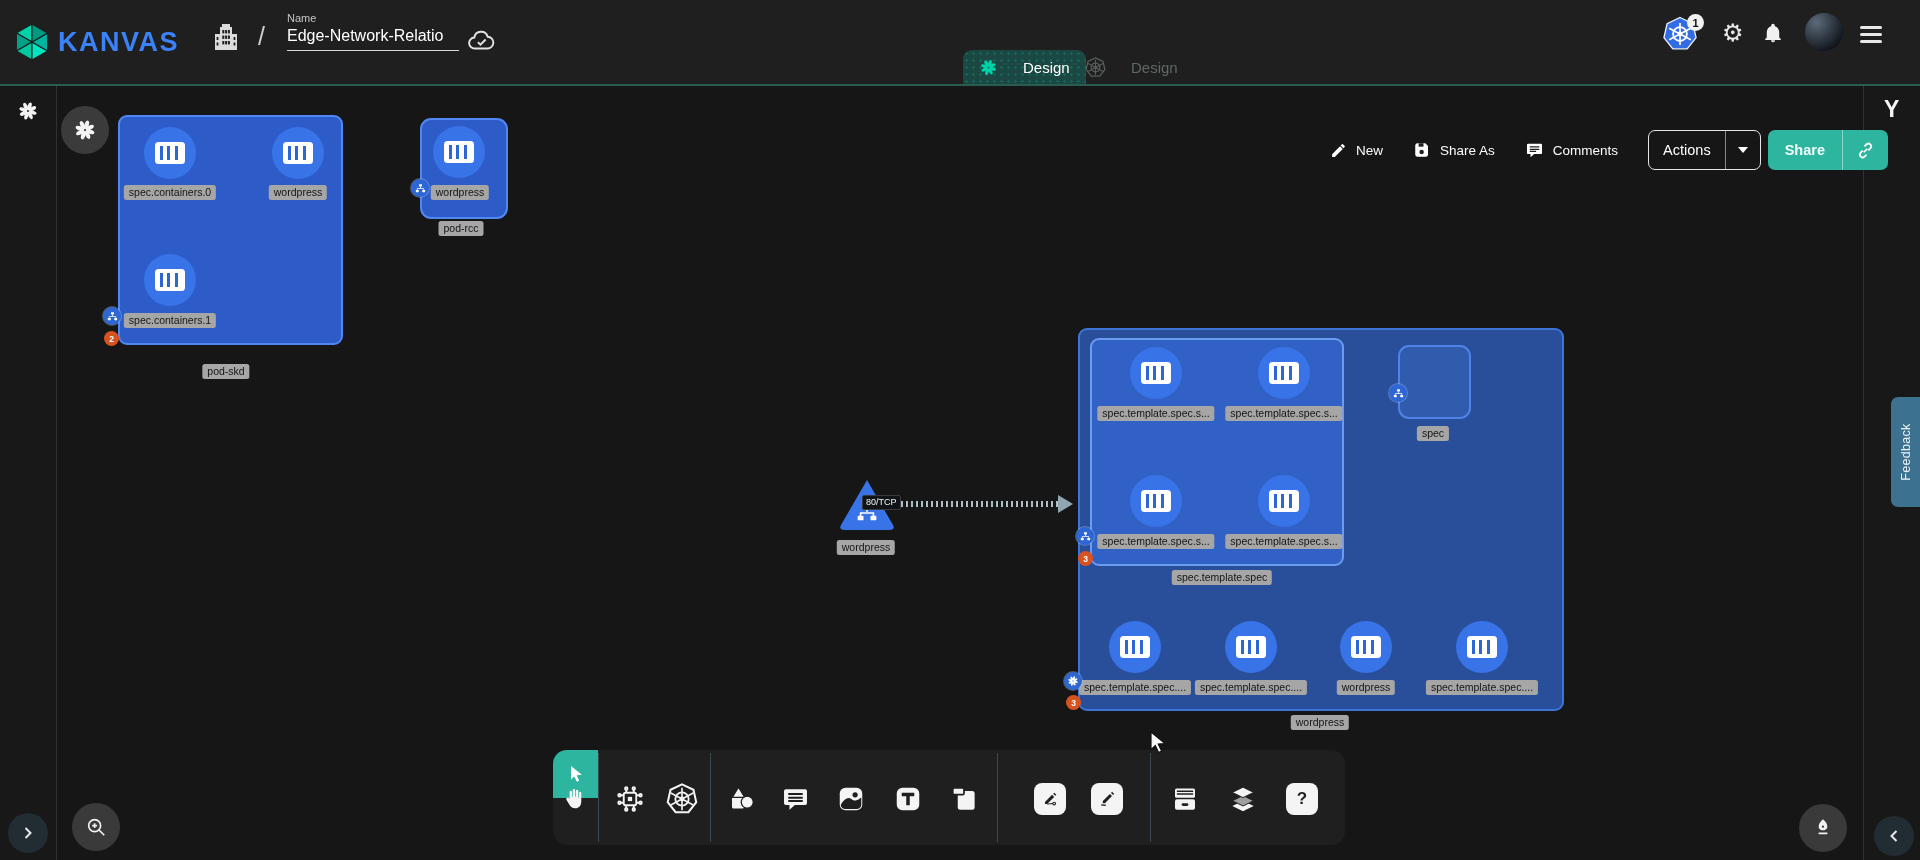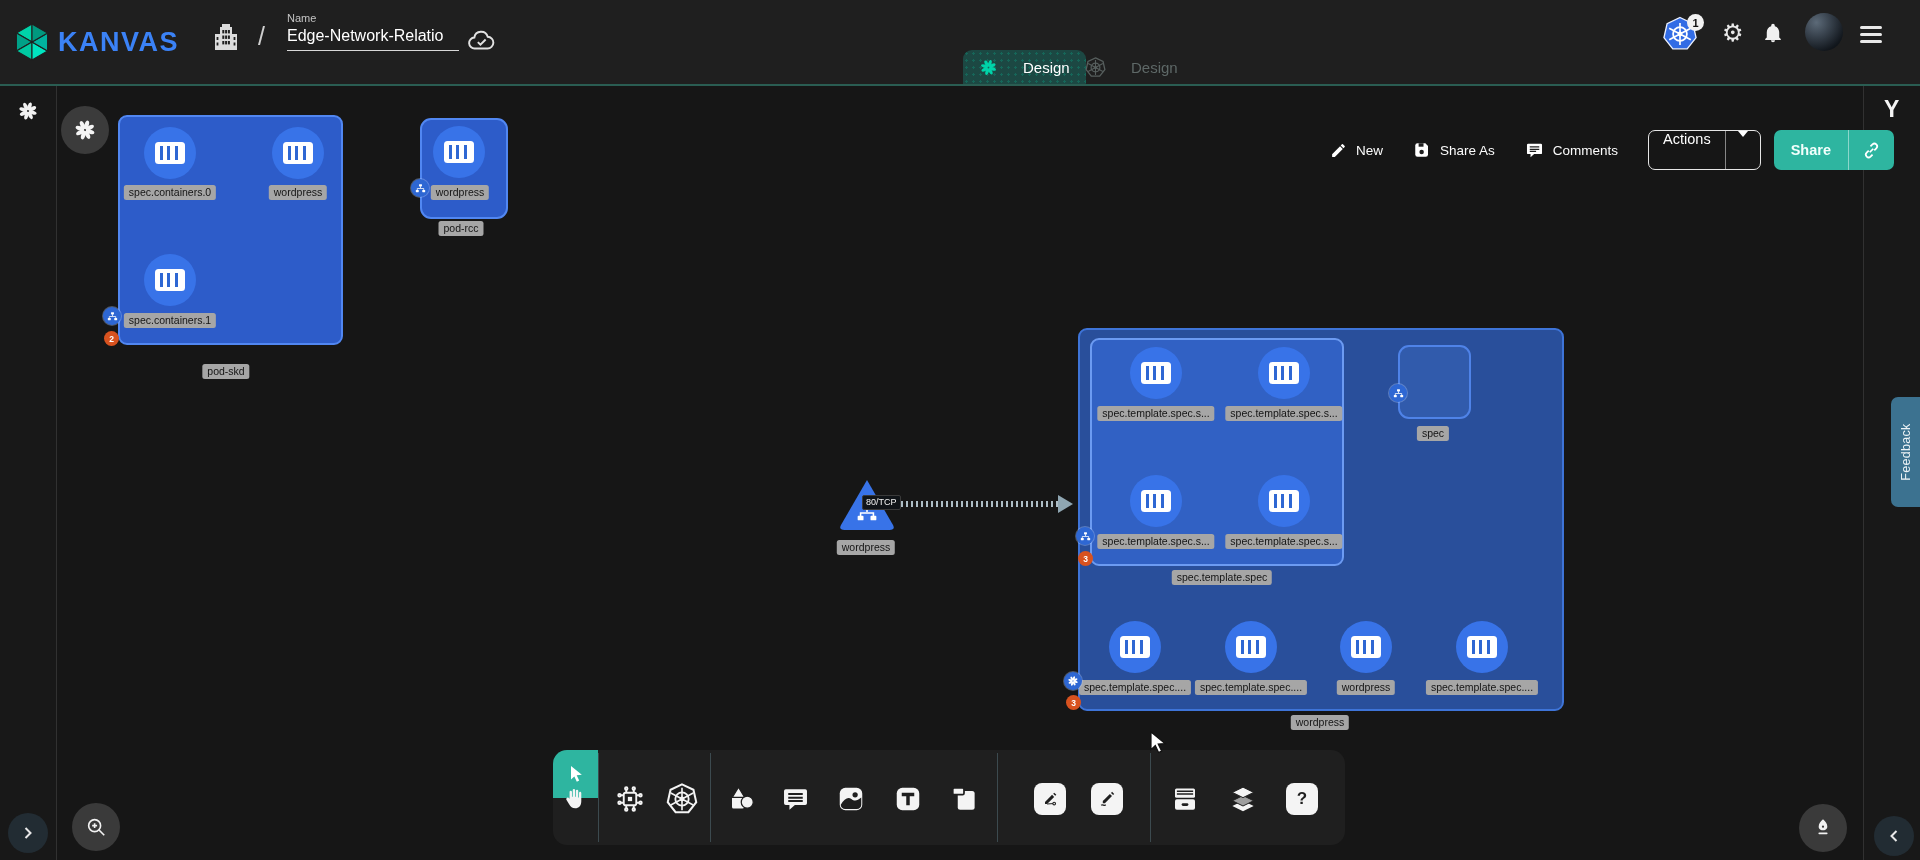--- a/index.html
+++ b/index.html
@@ -38,21 +38,21 @@
   .lstrip{position:absolute;left:0;top:86px;width:56px;height:774px;background:#181818;border-right:1px solid #313131;z-index:20;}
   .rstrip{position:absolute;left:1863px;top:86px;width:57px;height:774px;background:#181818;border-left:1px solid #313131;z-index:20;}
   .circ{border-radius:50%;display:flex;align-items:center;justify-content:center;}
   .feedback{position:absolute;left:1891px;top:397px;width:29px;height:110px;background:#3C7290;border-radius:7px 0 0 7px;
        display:flex;align-items:center;justify-content:center;z-index:21;}
   .feedback span{transform:rotate(-90deg);font-size:12.5px;color:#ECF2F5;letter-spacing:.3px;white-space:nowrap;}
 
   
   .cv-tools{position:absolute;top:130px;height:40px;display:flex;align-items:center;z-index:30;}
   .ti{display:flex;align-items:center;gap:9px;font-size:13.5px;color:#FCFCFC;margin-right:30px;cursor:default;}
-  .btn-actions{display:flex;height:38px;border:1px solid #E6E6E6;border-radius:7px;margin-right:13px;}
+  .btn-actions{display:flex;align-items:center;height:38px;border:1px solid #E6E6E6;border-radius:7px;margin-right:7px;}
   .btn-actions .txt{padding:0 14px;font-size:14.5px;}
   .btn-actions .sep{width:1px;height:38px;background:#E6E6E6;opacity:.55;}
   .caret{width:0;height:0;border-left:5.5px solid transparent;border-right:5.5px solid transparent;border-top:6.5px solid #fff;margin:0 12px;}
   .btn-share{display:flex;align-items:center;height:40px;background:#2EB5A0;border-radius:7px;overflow:hidden;}
   .btn-share .txt{padding:0 17px;font-size:14.5px;font-weight:600;color:#F2FFFC;}
   .btn-share .sep{width:1px;height:40px;background:rgba(255,255,255,.45);}
   .btn-share .lnk{padding:0 12px;}
 
   
   .grp{position:absolute;border-radius:9px;z-index:2;}

